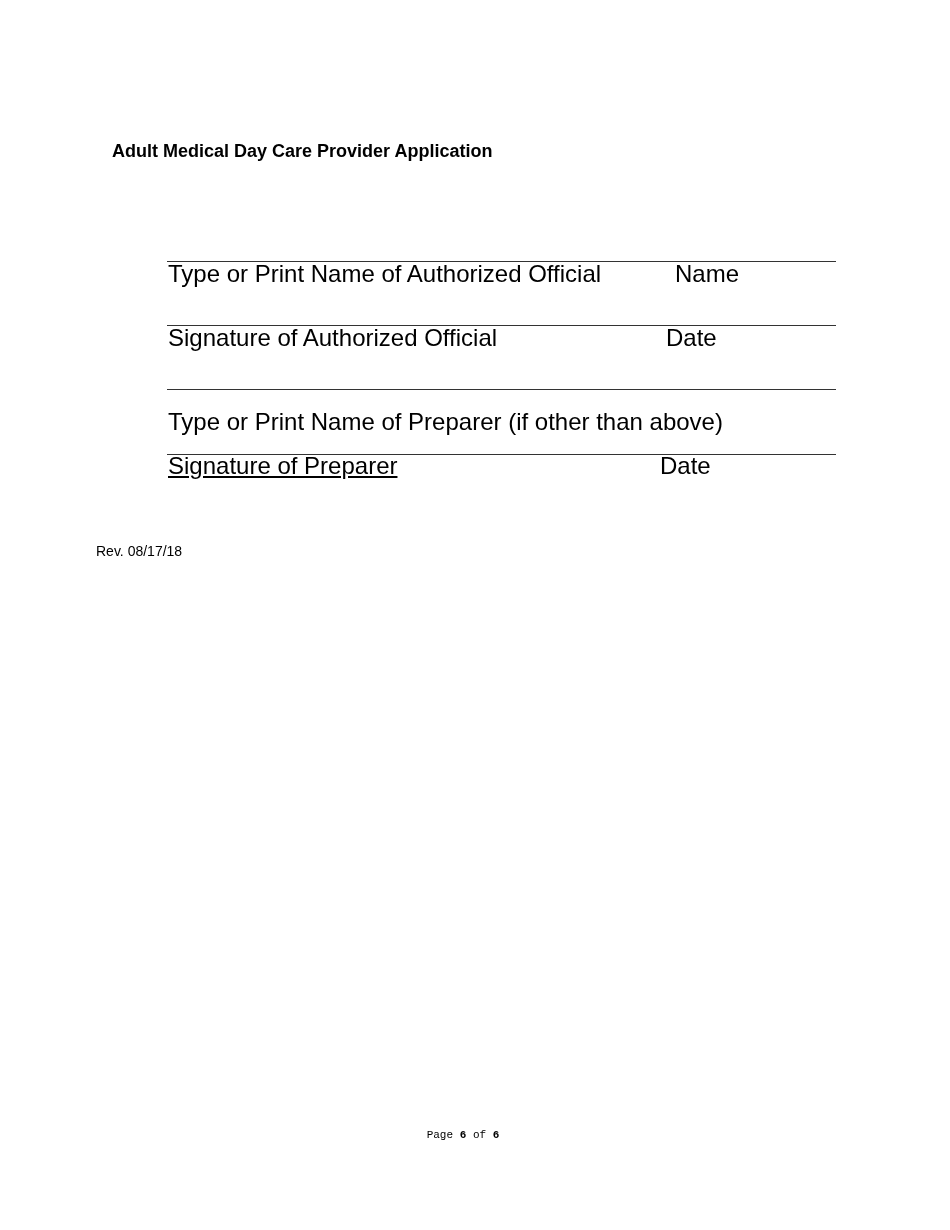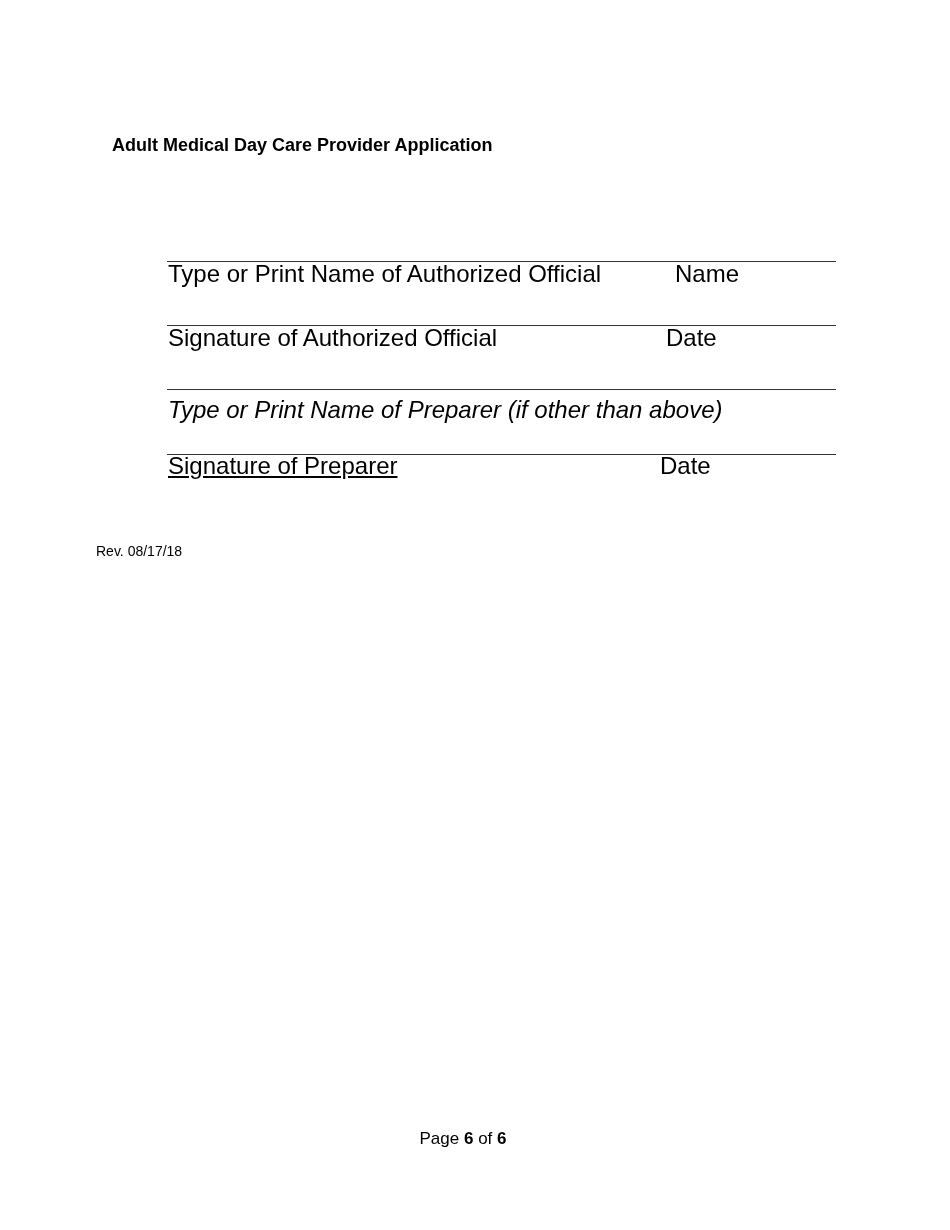--- a/index.html
+++ b/index.html
@@ -1,40 +1,40 @@
 <!DOCTYPE html>
 <html><head>
 <meta charset="utf-8">
 <style>
   html, body { margin: 0; padding: 0; background: #ffffff; }
   body { width: 950px; height: 1230px; position: relative; overflow: hidden; font-family: "Liberation Sans", sans-serif; color: #000; }
-  .heading { position: absolute; left: 112px; top: 134px; font-weight: bold; font-size: 18px; line-height: 22px; }
+  .heading { position: absolute; left: 112px; top: 140px; font-weight: bold; font-size: 18px; line-height: 22px; }
   .sigline { position: absolute; left: 167px; width: 669px; border-top: 1px solid #333; }
   .lbl { position: absolute; font-size: 24px; line-height: 20px; white-space: nowrap; }
   .rev { position: absolute; left: 96px; top: 541px; font-size: 14px; line-height: 20px; }
-  .footer { position: absolute; left: 0; width: 926px; top: 1129px; text-align: center; font-size: 17px; font-family: Liberation Sans, sans-serif; }
+  .footer { position: absolute; left: 0; width: 926px; top: 1129px; text-align: center; font-size: 11px; font-family: Liberation Mono, monospace; }
   .footer b { font-weight: bold; }
 </style>
 </head>
 <body>
 
 <div class="heading">
   <div>Adult Medical Day Care Provider Application</div>
 </div>
 
 <div class="sigline" style="top:261px;"></div>
 <div class="lbl" style="left:168px; top:264px;">Type or Print Name of Authorized Official</div>
 <div class="lbl" style="left:675px; top:264px;">Name</div>
 
 <div class="sigline" style="top:325px;"></div>
 <div class="lbl" style="left:168px; top:328px;">Signature of Authorized Official</div>
 <div class="lbl" style="left:666px; top:328px;">Date</div>
 
 <div class="sigline" style="top:389px;"></div>
-<div class="lbl" style="left:168px; top:400px;font-style:italic;">Type or Print Name of Preparer (if other than above)</div>
+<div class="lbl" style="left:168px; top:412px;">Type or Print Name of Preparer (if other than above)</div>
 
 <div class="sigline" style="top:454px;"></div>
 <div class="lbl" style="left:168px; top:456px;text-decoration:underline;">Signature of Preparer</div>
 <div class="lbl" style="left:660px; top:456px;">Date</div>
 
 <div class="rev">Rev. 08/17/18</div>
 
 <div class="footer">
   <span>Page</span>
   <b>6</b>

